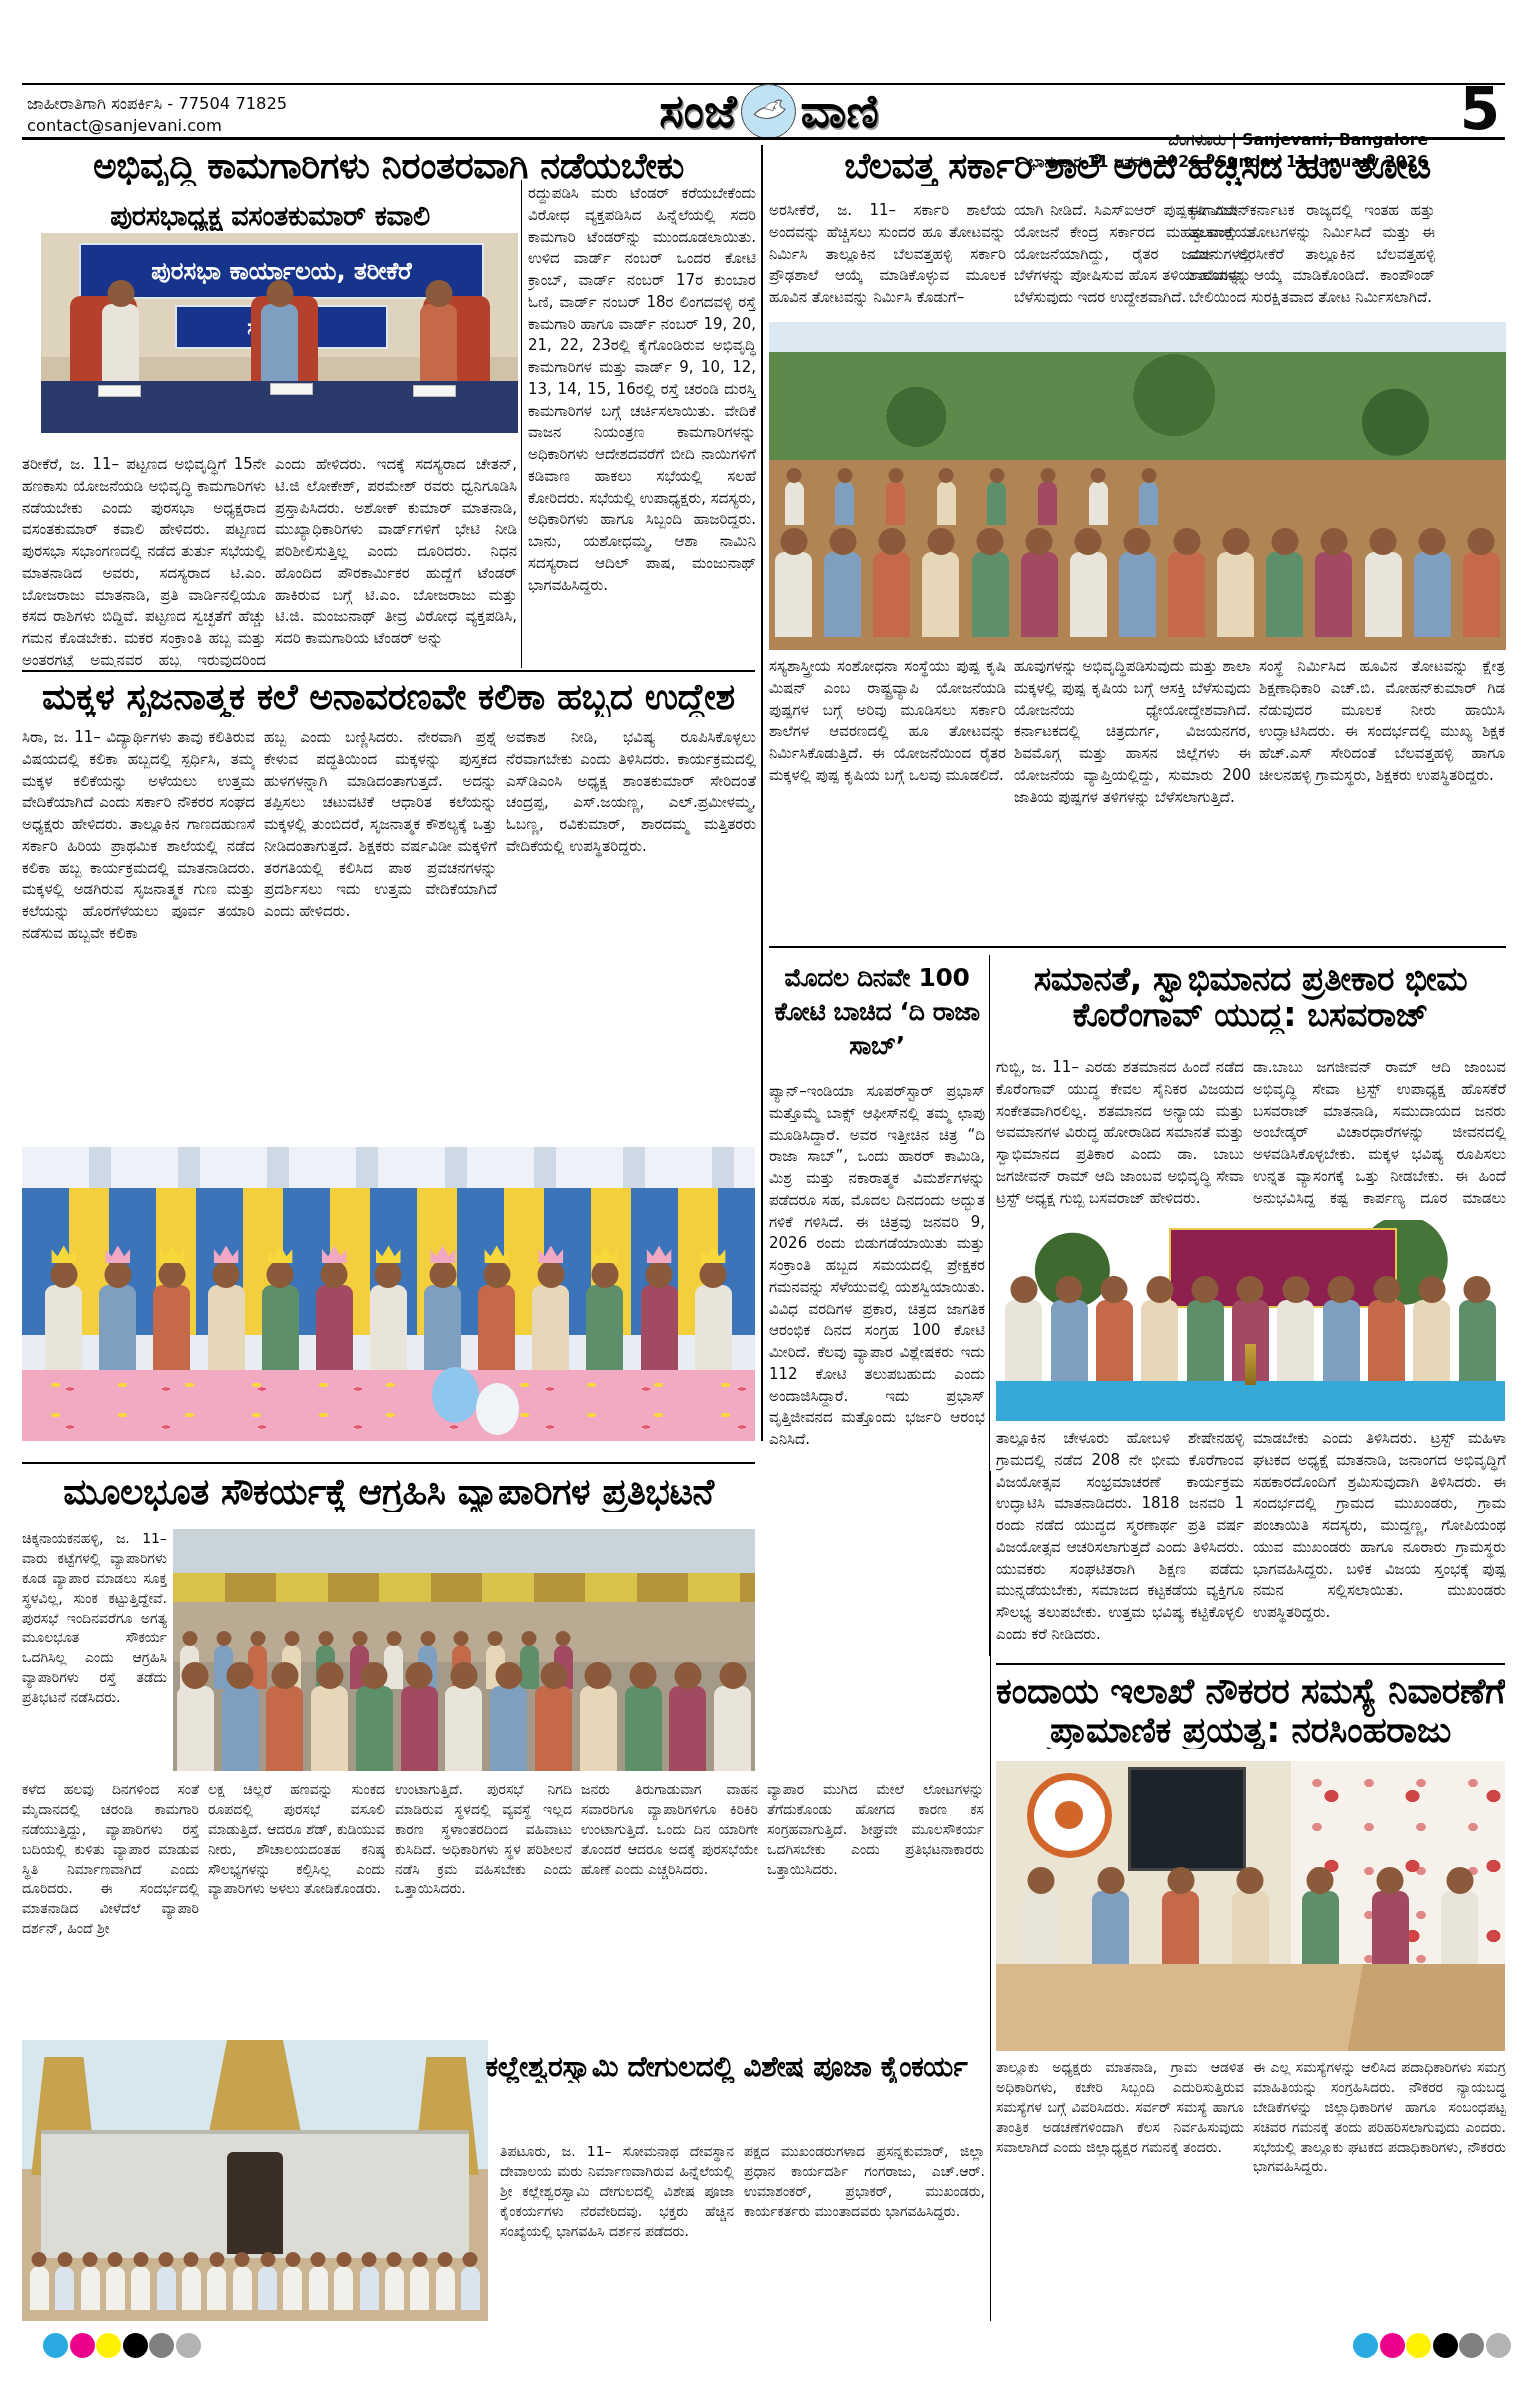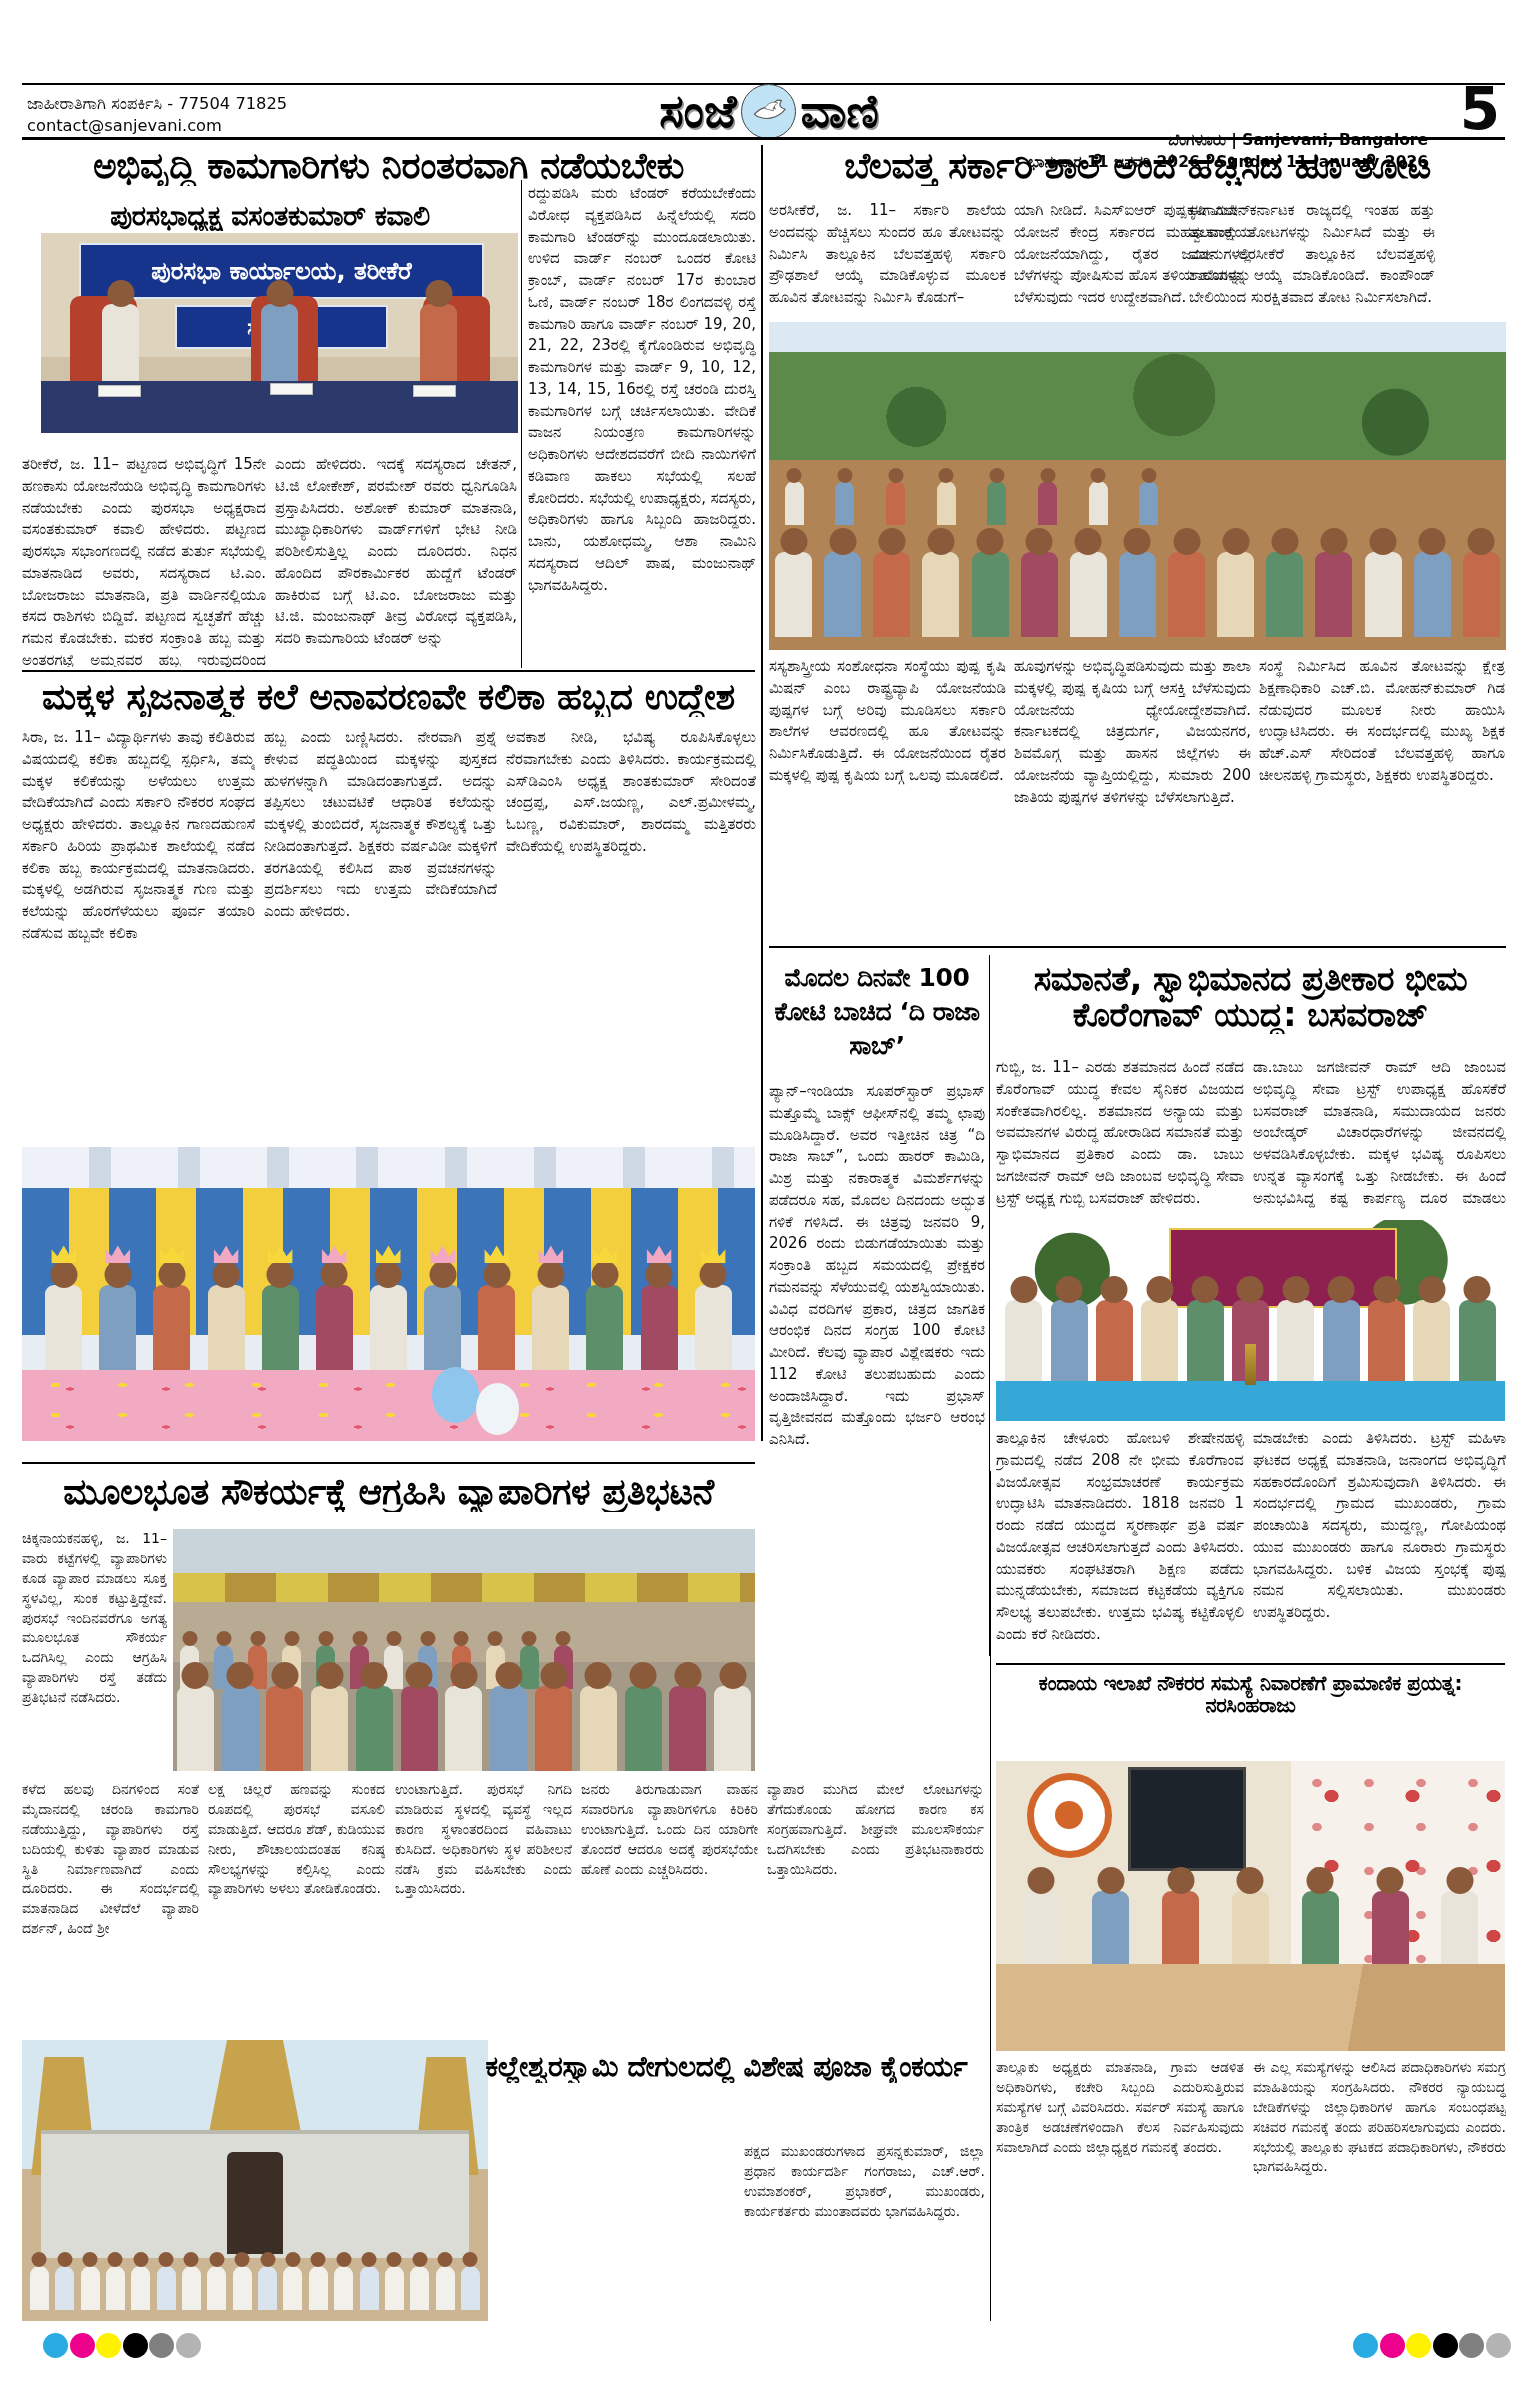--- a/index.html
+++ b/index.html
@@ -3,21 +3,21 @@
 <meta charset="utf-8">
 <style>
   html,body{margin:0;padding:0;background:#f2f2f2;}
   #page{position:relative;width:1528px;height:2401px;background:#ffffff;
         font-family:"DejaVu Sans",sans-serif;color:#0a0a0a;overflow:hidden;}
   .abs{position:absolute;}
   .rule-h{background:#000;height:1.5px;}
   .rule-v{background:#000;width:1.5px;}
   .thick{height:3px;}
   .hd{font-weight:bold;color:#000;text-align:center;line-height:1.1;letter-spacing:-0.4px;overflow:hidden;}
-  .h49{font-size:36px;} .h44{font-size:33px;} .h42{font-size:20px;}
+  .h49{font-size:36px;} .h44{font-size:33px;} .h42{font-size:35px;}
   .h38{font-size:28px;} .h34{font-size:25px;} .h37{font-size:27px;}
   .body{font-size:15px;line-height:1.45;text-align:justify;overflow:hidden;}
   .body-s{font-size:14px;line-height:1.42;text-align:justify;overflow:hidden;}
   .masthead-contact{font-size:16.3px;line-height:1.35;}
   .masthead-right{font-size:15.5px;line-height:1.4;text-align:right;font-weight:bold;margin-top:40px;}
   .masthead-right .en{color:#000;}
   .pageno{font-size:58px;font-weight:bold;line-height:1;}
   .logo{display:flex;align-items:center;justify-content:center;gap:4.4px;}
   .logo .t{font-size:46px;font-weight:bold;color:#000;text-shadow:1.5px 1.5px 0 #999;}
   .logo-circle{width:53px;height:53px;border-radius:50%;background:#bfe2f4;border:1.5px solid #444;
@@ -254,20 +254,21 @@
         <div class="fig"></div>
         <div class="fig"></div>
         <div class="fig"></div>
         <div class="fig"></div>
         <div class="fig"></div>
         <div class="fig"></div>
       </div>
   </div>
 
   <div class="abs hd h38" style="left:484px;top:2052px;width:485px;">ಕಲ್ಲೇಶ್ವರಸ್ವಾಮಿ ದೇಗುಲದಲ್ಲಿ ವಿಶೇಷ ಪೂಜಾ ಕೈಂಕರ್ಯ</div>
+  <div class="abs body-s" style="left:500px;top:2142px;width:234px;height:179px;">ತಿಪಟೂರು, ಜ. 11– ಸೋಮನಾಥ ದೇವಸ್ಥಾನ ದೇವಾಲಯ ಮರು ನಿರ್ಮಾಣವಾಗಿರುವ ಹಿನ್ನೆಲೆಯಲ್ಲಿ ಶ್ರೀ ಕಲ್ಲೇಶ್ವರಸ್ವಾಮಿ ದೇಗುಲದಲ್ಲಿ ವಿಶೇಷ ಪೂಜಾ ಕೈಂಕರ್ಯಗಳು ನೆರವೇರಿದವು. ಭಕ್ತರು ಹೆಚ್ಚಿನ ಸಂಖ್ಯೆಯಲ್ಲಿ ಭಾಗವಹಿಸಿ ದರ್ಶನ ಪಡೆದರು.</div>
   <div class="abs body-s" style="left:744px;top:2142px;width:241px;height:179px;">ಪಕ್ಷದ ಮುಖಂಡರುಗಳಾದ ಪ್ರಸನ್ನಕುಮಾರ್, ಜಿಲ್ಲಾ ಪ್ರಧಾನ ಕಾರ್ಯದರ್ಶಿ ಗಂಗರಾಜು, ಎಚ್.ಆರ್. ಉಮಾಶಂಕರ್, ಪ್ರಭಾಕರ್, ಮುಖಂಡರು, ಕಾರ್ಯಕರ್ತರು ಮುಂತಾದವರು ಭಾಗವಹಿಸಿದ್ದರು.</div>
 
   <div class="abs hd h49" style="left:769px;top:146px;width:737px;">ಬೆಲವತ್ತ ಸರ್ಕಾರಿ ಶಾಲೆ ಅಂದ ಹೆಚ್ಚಿಸಿದ ಹೂ ತೋಟ</div>
 
   <div class="abs body" style="left:769px;top:200px;width:237px;height:118px;">ಅರಸೀಕೆರೆ, ಜ. 11– ಸರ್ಕಾರಿ ಶಾಲೆಯ ಅಂದವನ್ನು ಹೆಚ್ಚಿಸಲು ಸುಂದರ ಹೂ ತೋಟವನ್ನು ನಿರ್ಮಿಸಿ ತಾಲ್ಲೂಕಿನ ಬೆಲವತ್ತಹಳ್ಳಿ ಸರ್ಕಾರಿ ಪ್ರೌಢಶಾಲೆ ಆಯ್ಕೆ ಮಾಡಿಕೊಳ್ಳುವ ಮೂಲಕ ಹೂವಿನ ತೋಟವನ್ನು ನಿರ್ಮಿಸಿ ಕೊಡುಗೆ–</div>
   <div class="abs body" style="left:1014px;top:200px;width:237px;height:118px;">ಯಾಗಿ ನೀಡಿದೆ. ಸಿಎಸ್‌ಐಆರ್ ಪುಷ್ಪಕೃಷಿ ಮಿಷನ್ ಯೋಜನೆ ಕೇಂದ್ರ ಸರ್ಕಾರದ ಮಹತ್ವಾಕಾಂಕ್ಷೆಯ ಯೋಜನೆಯಾಗಿದ್ದು, ರೈತರ ಜಮೀನುಗಳಲ್ಲಿ ಬೆಳೆಗಳನ್ನು ಪೋಷಿಸುವ ಹೊಸ ತಳಿಯ ಹೂಗಳನ್ನು ಬೆಳೆಸುವುದು ಇದರ ಉದ್ದೇಶವಾಗಿದೆ.</div>
   <div class="abs body" style="left:1189px;top:200px;width:246px;height:118px;">ಈಗಾಗಲೇ ಕರ್ನಾಟಕ ರಾಜ್ಯದಲ್ಲಿ ಇಂತಹ ಹತ್ತು ಹಲವಾರು ತೋಟಗಳನ್ನು ನಿರ್ಮಿಸಿದೆ ಮತ್ತು ಈ ವರ್ಷ ಅರಸೀಕೆರೆ ತಾಲ್ಲೂಕಿನ ಬೆಲವತ್ತಹಳ್ಳಿ ಶಾಲೆಯನ್ನು ಆಯ್ಕೆ ಮಾಡಿಕೊಂಡಿದೆ. ಕಾಂಪೌಂಡ್ ಬೇಲಿಯಿಂದ ಸುರಕ್ಷಿತವಾದ ತೋಟ ನಿರ್ಮಿಸಲಾಗಿದೆ.</div>
 
   <div class="photo ph-d" style="left:769px;top:322px;width:737px;height:328px;">
     <div class="bushes"></div>

